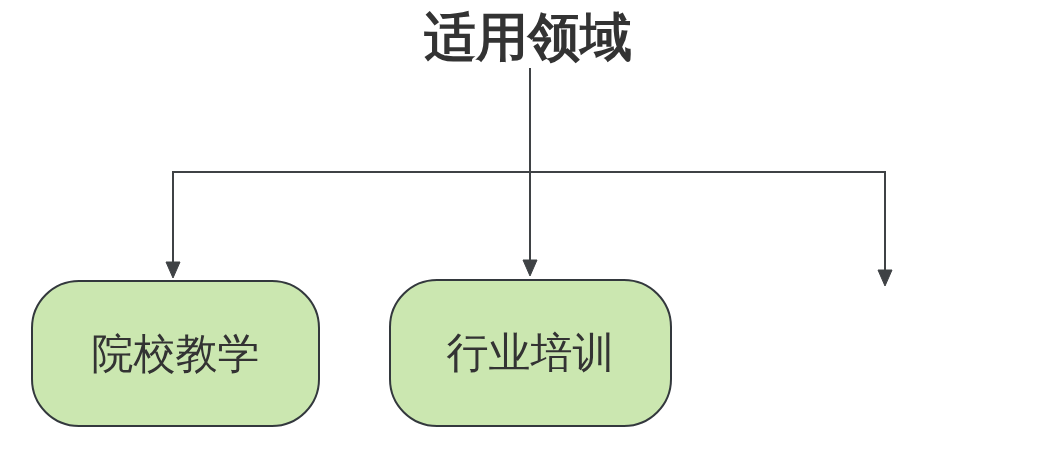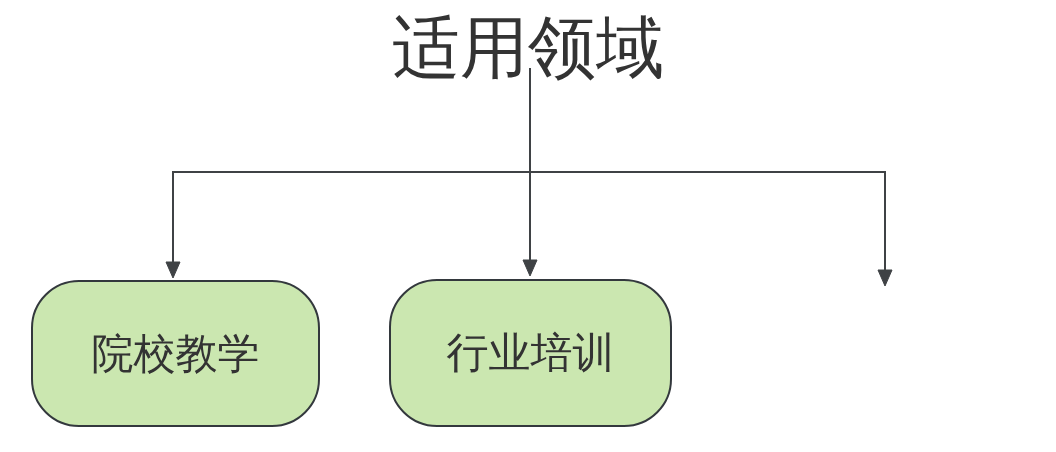--- a/index.html
+++ b/index.html
@@ -21,24 +21,25 @@
     height: 452px;
     background: var(--background);
     overflow: hidden;
   }
   .diagram-title {
     position: absolute;
     left: 0;
     right: 0;
     top: 8px;
     text-align: center;
-    font-size: 68px;
+    font-size: 52px;
     line-height: 1.15;
     color: var(--title-text);
     white-space: nowrap;
+    font-weight: bold;
   }
   .connectors {
     position: absolute;
     left: 0;
     top: 0;
     width: 1056px;
     height: 452px;
     pointer-events: none;
   }
   .connector-line {

